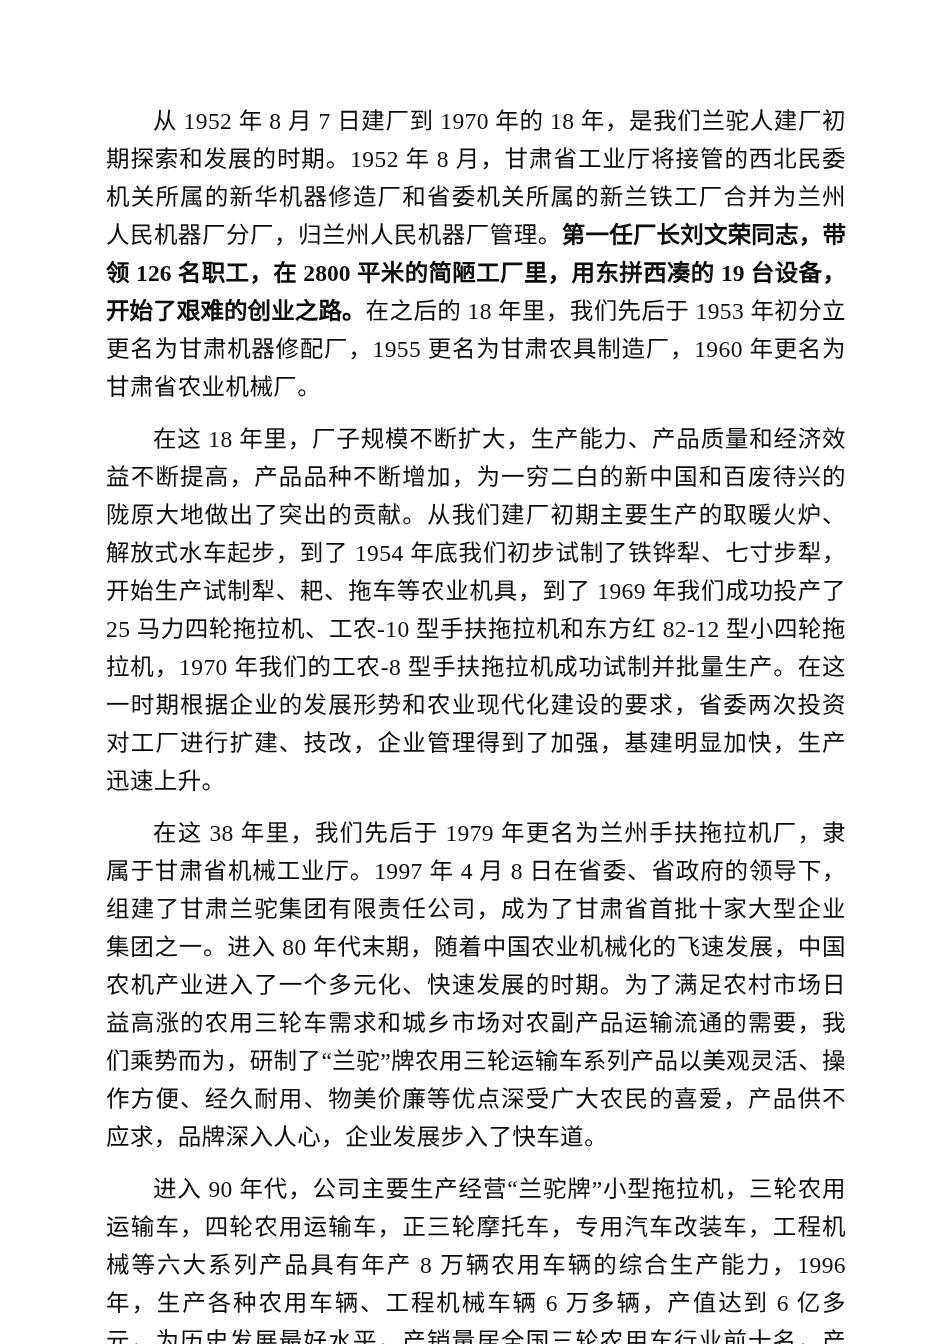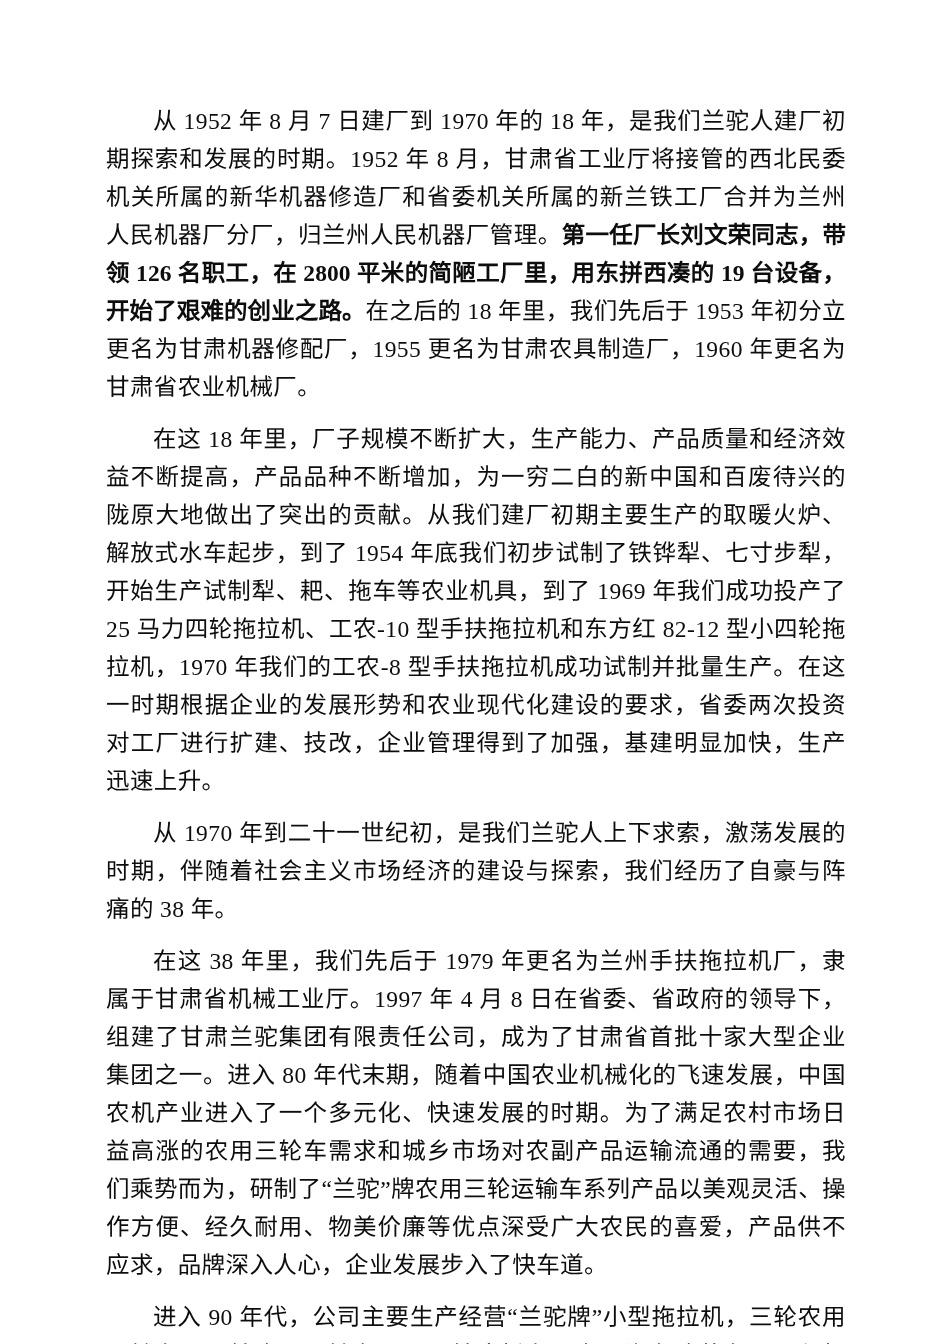--- a/index.html
+++ b/index.html
@@ -50,23 +50,20 @@
   <div class="text-block">
 
     <p class="para">
       <span class="run-normal">从 1952 年 8 月 7 日建厂到 1970 年的 18 年，是我们兰驼人建厂初期探索和发展的时期。1952 年 8 月，甘肃省工业厅将接管的西北民委机关所属的新华机器修造厂和省委机关所属的新兰铁工厂合并为兰州人民机器厂分厂，归兰州人民机器厂管理。</span><span class="run-bold">第一任厂长刘文荣同志，带领 126 名职工，在 2800 平米的简陋工厂里，用东拼西凑的 19 台设备，开始了艰难的创业之路。</span><span class="run-normal">在之后的 18 年里，我们先后于 1953 年初分立更名为甘肃机器修配厂，1955 更名为甘肃农具制造厂，1960 年更名为甘肃省农业机械厂。</span>
     </p>
 
     <p class="para">
       <span class="run-normal">在这 18 年里，厂子规模不断扩大，生产能力、产品质量和经济效益不断提高，产品品种不断增加，为一穷二白的新中国和百废待兴的陇原大地做出了突出的贡献。从我们建厂初期主要生产的取暖火炉、解放式水车起步，到了 1954 年底我们初步试制了铁铧犁、七寸步犁，开始生产试制犁、耙、拖车等农业机具，到了 1969 年我们成功投产了 25 马力四轮拖拉机、工农-10 型手扶拖拉机和东方红 82-12 型小四轮拖拉机，1970 年我们的工农-8 型手扶拖拉机成功试制并批量生产。在这一时期根据企业的发展形势和农业现代化建设的要求，省委两次投资对工厂进行扩建、技改，企业管理得到了加强，基建明显加快，生产迅速上升。</span>
     </p>
 
-    <p class="para">
-      <span class="run-normal">从 1970 年到二十一世纪初，是我们兰驼人上下求索，激荡发展的时期，伴随着社会主义市场经济的建设与探索，我们经历了自豪与阵痛的 38 年。</span>
-    </p>
 
     <p class="para">
       <span class="run-normal">在这 38 年里，我们先后于 1979 年更名为兰州手扶拖拉机厂，隶属于甘肃省机械工业厅。1997 年 4 月 8 日在省委、省政府的领导下，组建了甘肃兰驼集团有限责任公司，成为了甘肃省首批十家大型企业集团之一。进入 80 年代末期，随着中国农业机械化的飞速发展，中国农机产业进入了一个多元化、快速发展的时期。为了满足农村市场日益高涨的农用三轮车需求和城乡市场对农副产品运输流通的需要，我们乘势而为，研制了“兰驼”牌农用三轮运输车系列产品以美观灵活、操作方便、经久耐用、物美价廉等优点深受广大农民的喜爱，产品供不应求，品牌深入人心，企业发展步入了快车道。</span>
     </p>
 
     <p class="para">
       <span class="run-normal">进入 90 年代，公司主要生产经营“兰驼牌”小型拖拉机，三轮农用运输车，四轮农用运输车，正三轮摩托车，专用汽车改装车，工程机械等六大系列产品具有年产 8 万辆农用车辆的综合生产能力，1996 年，生产各种农用车辆、工程机械车辆 6 万多辆，产值达到 6 亿多元，为历史发展最好水平，产销量居全国三轮农用车行业前十名，产品产销陕甘宁青、新蒙晋藏、豫鲁冀川，苏皖湘滇</span>
     </p>
 
   </div>

